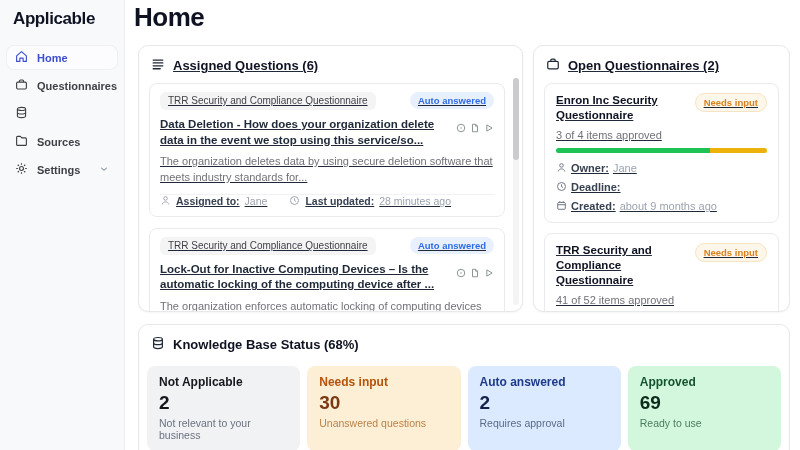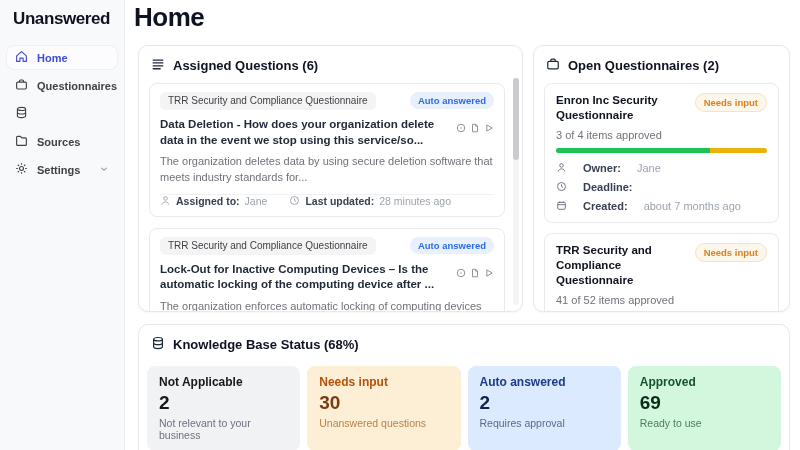--- a/index.html
+++ b/index.html
@@ -16,21 +16,21 @@
   .nav-item { display:flex; align-items:center; gap:9px; padding:4px 8px; border-radius:7px;
               font-size:11px; font-weight:600; color:#3f3f46; cursor:pointer; }
   .nav-item svg { flex:none; }
   .nav-item.active { background:#fcfcfe; color:#3d4ed0; box-shadow:0 0 0 1px #eef0f4; }
   .nav-item .chev { margin-left:10px; color:#9ca3af; }
 
   
   .main { flex:1; padding:2px 10px 0 13px; }
   h1.page-title { font-size:26px; font-weight:800; color:#0f1222; margin:0 0 12px -4px;
                   letter-spacing:-0.5px; }
-  .top-row { display:flex; gap:10px; }
+  .top-row { display:flex; gap:10px;text-decoration:underline; }
   .panel { background:#fff; border:1px solid #e7e8ea; border-radius:10px;
            box-shadow:0 1px 2px rgba(16,24,40,.04); }
   .panel-head { display:flex; align-items:center; gap:8px; padding:11px 12px 9px;
                 font-size:13px; font-weight:700; color:#0f1222; }
   .panel-head svg { color:#1f2937; }
 
   
   .panel-aq { width:385px; height:267px; position:relative; overflow:hidden; }
   .aq-list { padding:0 17px 0 10px; }
   .q-card { border:1px solid #e9eaec; border-radius:8px; padding:8px 10px; margin-bottom:11px;
@@ -60,21 +60,21 @@
   .oq-card { border:1px solid #e9eaec; border-radius:8px; padding:9px 11px; margin:0 10px 10px; }
   .oq-top { display:flex; justify-content:space-between; align-items:flex-start; gap:8px; }
   .oq-title { font-size:11.5px; font-weight:700; color:#0f1222; line-height:1.3; }
   .oq-ptext { font-size:11px; color:#71717a; margin:6px 0 7px; }
   .bar { height:5px; border-radius:3px; overflow:hidden; display:flex; background:#efeff1; }
   .seg-green { background:#1dc355; height:100%; }
   .seg-blue  { background:#3b82f6; height:100%; }
   .seg-amber { background:#ecb20a; height:100%; }
   .oq-meta { margin-top:9px; display:flex; flex-direction:column; gap:6px; font-size:11px;
              color:#9ca3af; }
-  .oq-meta .row { display:flex; align-items:center; gap:16px; }
+  .oq-meta .row { display:flex; align-items:center; gap:4px; }
   .oq-meta .lbl { font-weight:700; color:#374151; }
   .oq-meta svg { color:#6b7280; }
 
   
   .panel-kb { margin-top:12px; width:652px; height:200px; overflow:hidden; }
   .kb-stats { display:flex; gap:7px; padding:4px 8px 8px; }
   .stat { flex:1; border-radius:8px; padding:9px 12px 10px; }
   .s-label { font-size:12px; font-weight:700; }
   .s-value { font-size:19px; font-weight:700; margin-top:3px; }
   .s-desc  { font-size:10.5px; margin-top:3px; }
@@ -93,21 +93,21 @@
   .stat-green .s-label { color:#14532d; }
   .stat-green .s-value { color:#0c2b1a; }
   .stat-green .s-desc  { color:#4d7c5f; }
 </style>
 </head>
 <body>
 
 <div class="app">
 
   <div class="sidebar">
-    <div class="logo">Unanswered</div>
+    <div class="logo">Applicable</div>
     <div class="nav">
 
       <div class="nav-item active">
         <span><svg width="13" height="13" viewBox="0 0 16 16" fill="none" stroke="currentColor" stroke-width="1.4" stroke-linejoin="round">
               <path d="M2 7.2 8 2l6 5.2V14h-4v-4H6v4H2Z"></path>
             </svg></span>
         <span>Home</span>
       </div>
 
       <div class="nav-item">
@@ -271,21 +271,21 @@
                   </svg></span>
               <span class="lbl">Deadline:</span>
               <span></span>
             </div>
             <div class="row">
               <span><svg width="11" height="11" viewBox="0 0 16 16" fill="none" stroke="currentColor" stroke-width="1.4">
                     <rect x="2.5" y="3.5" width="11" height="10" rx="1.5"></rect>
                     <path d="M5.5 1.8v2.4M10.5 1.8v2.4M2.5 6.8h11"></path>
                   </svg></span>
               <span class="lbl">Created:</span>
-              <span>about 7 months ago</span>
+              <span>about 9 months ago</span>
             </div>
           </div>
         </div>
 
         <div class="oq-card">
           <div class="oq-top">
             <span class="oq-title">TRR Security and Compliance Questionnaire</span>
             <span class="badge orange">Needs input</span>
           </div>
           <div class="oq-ptext">41 of 52 items approved</div>

